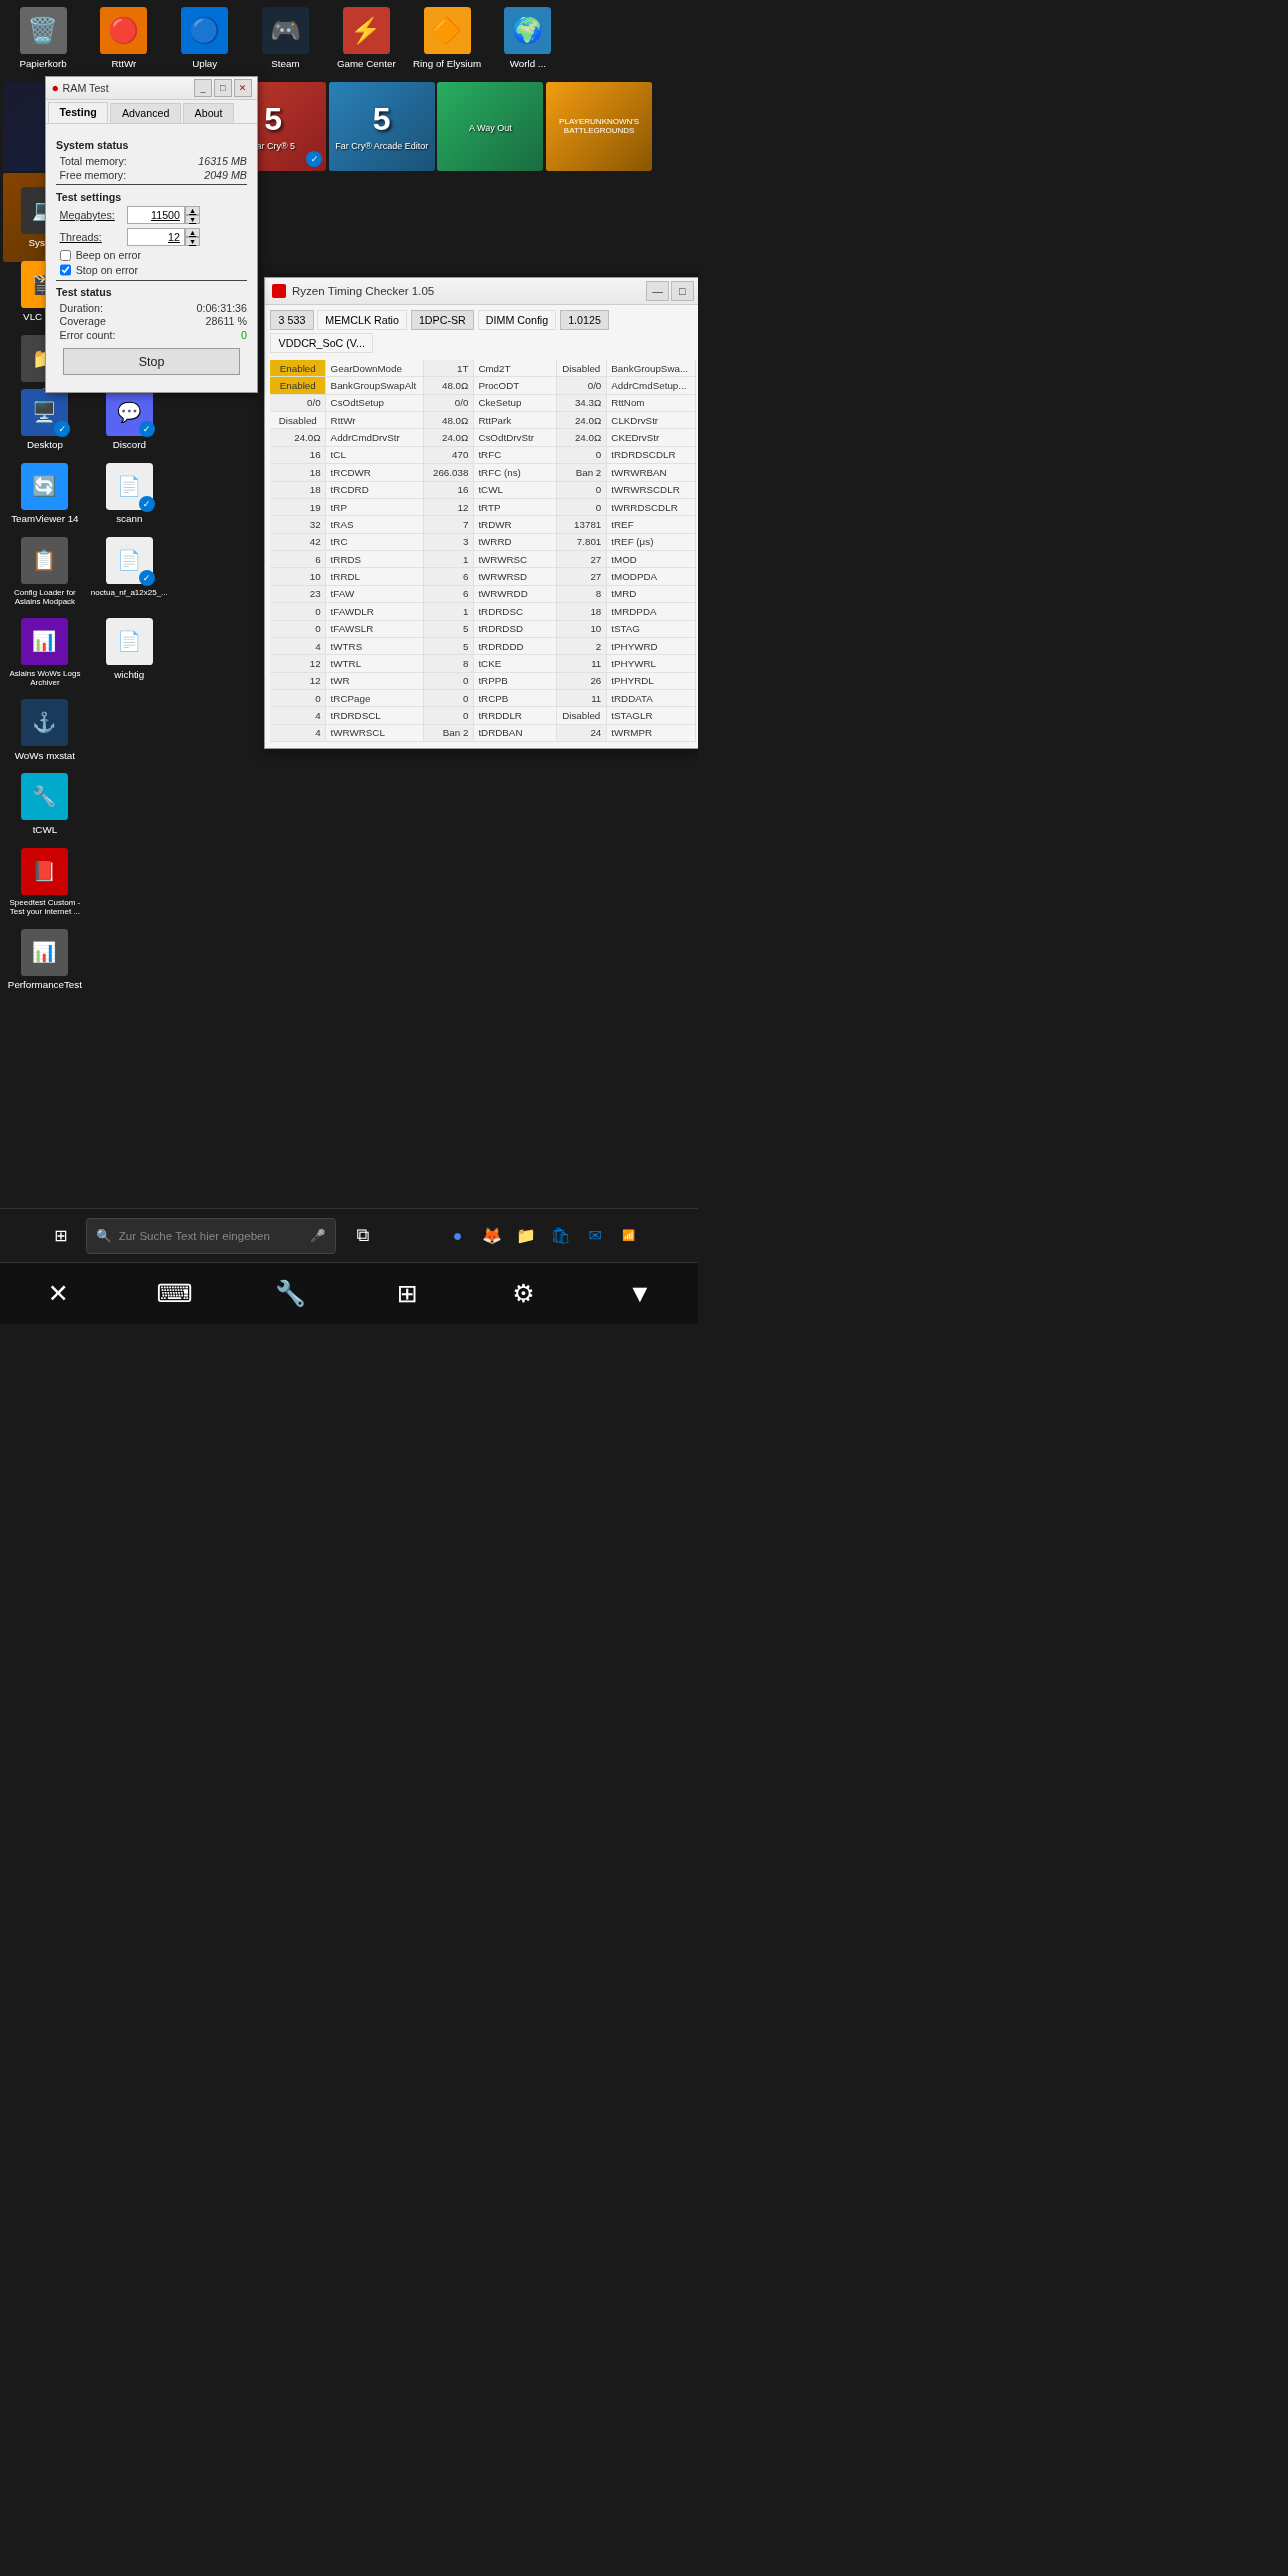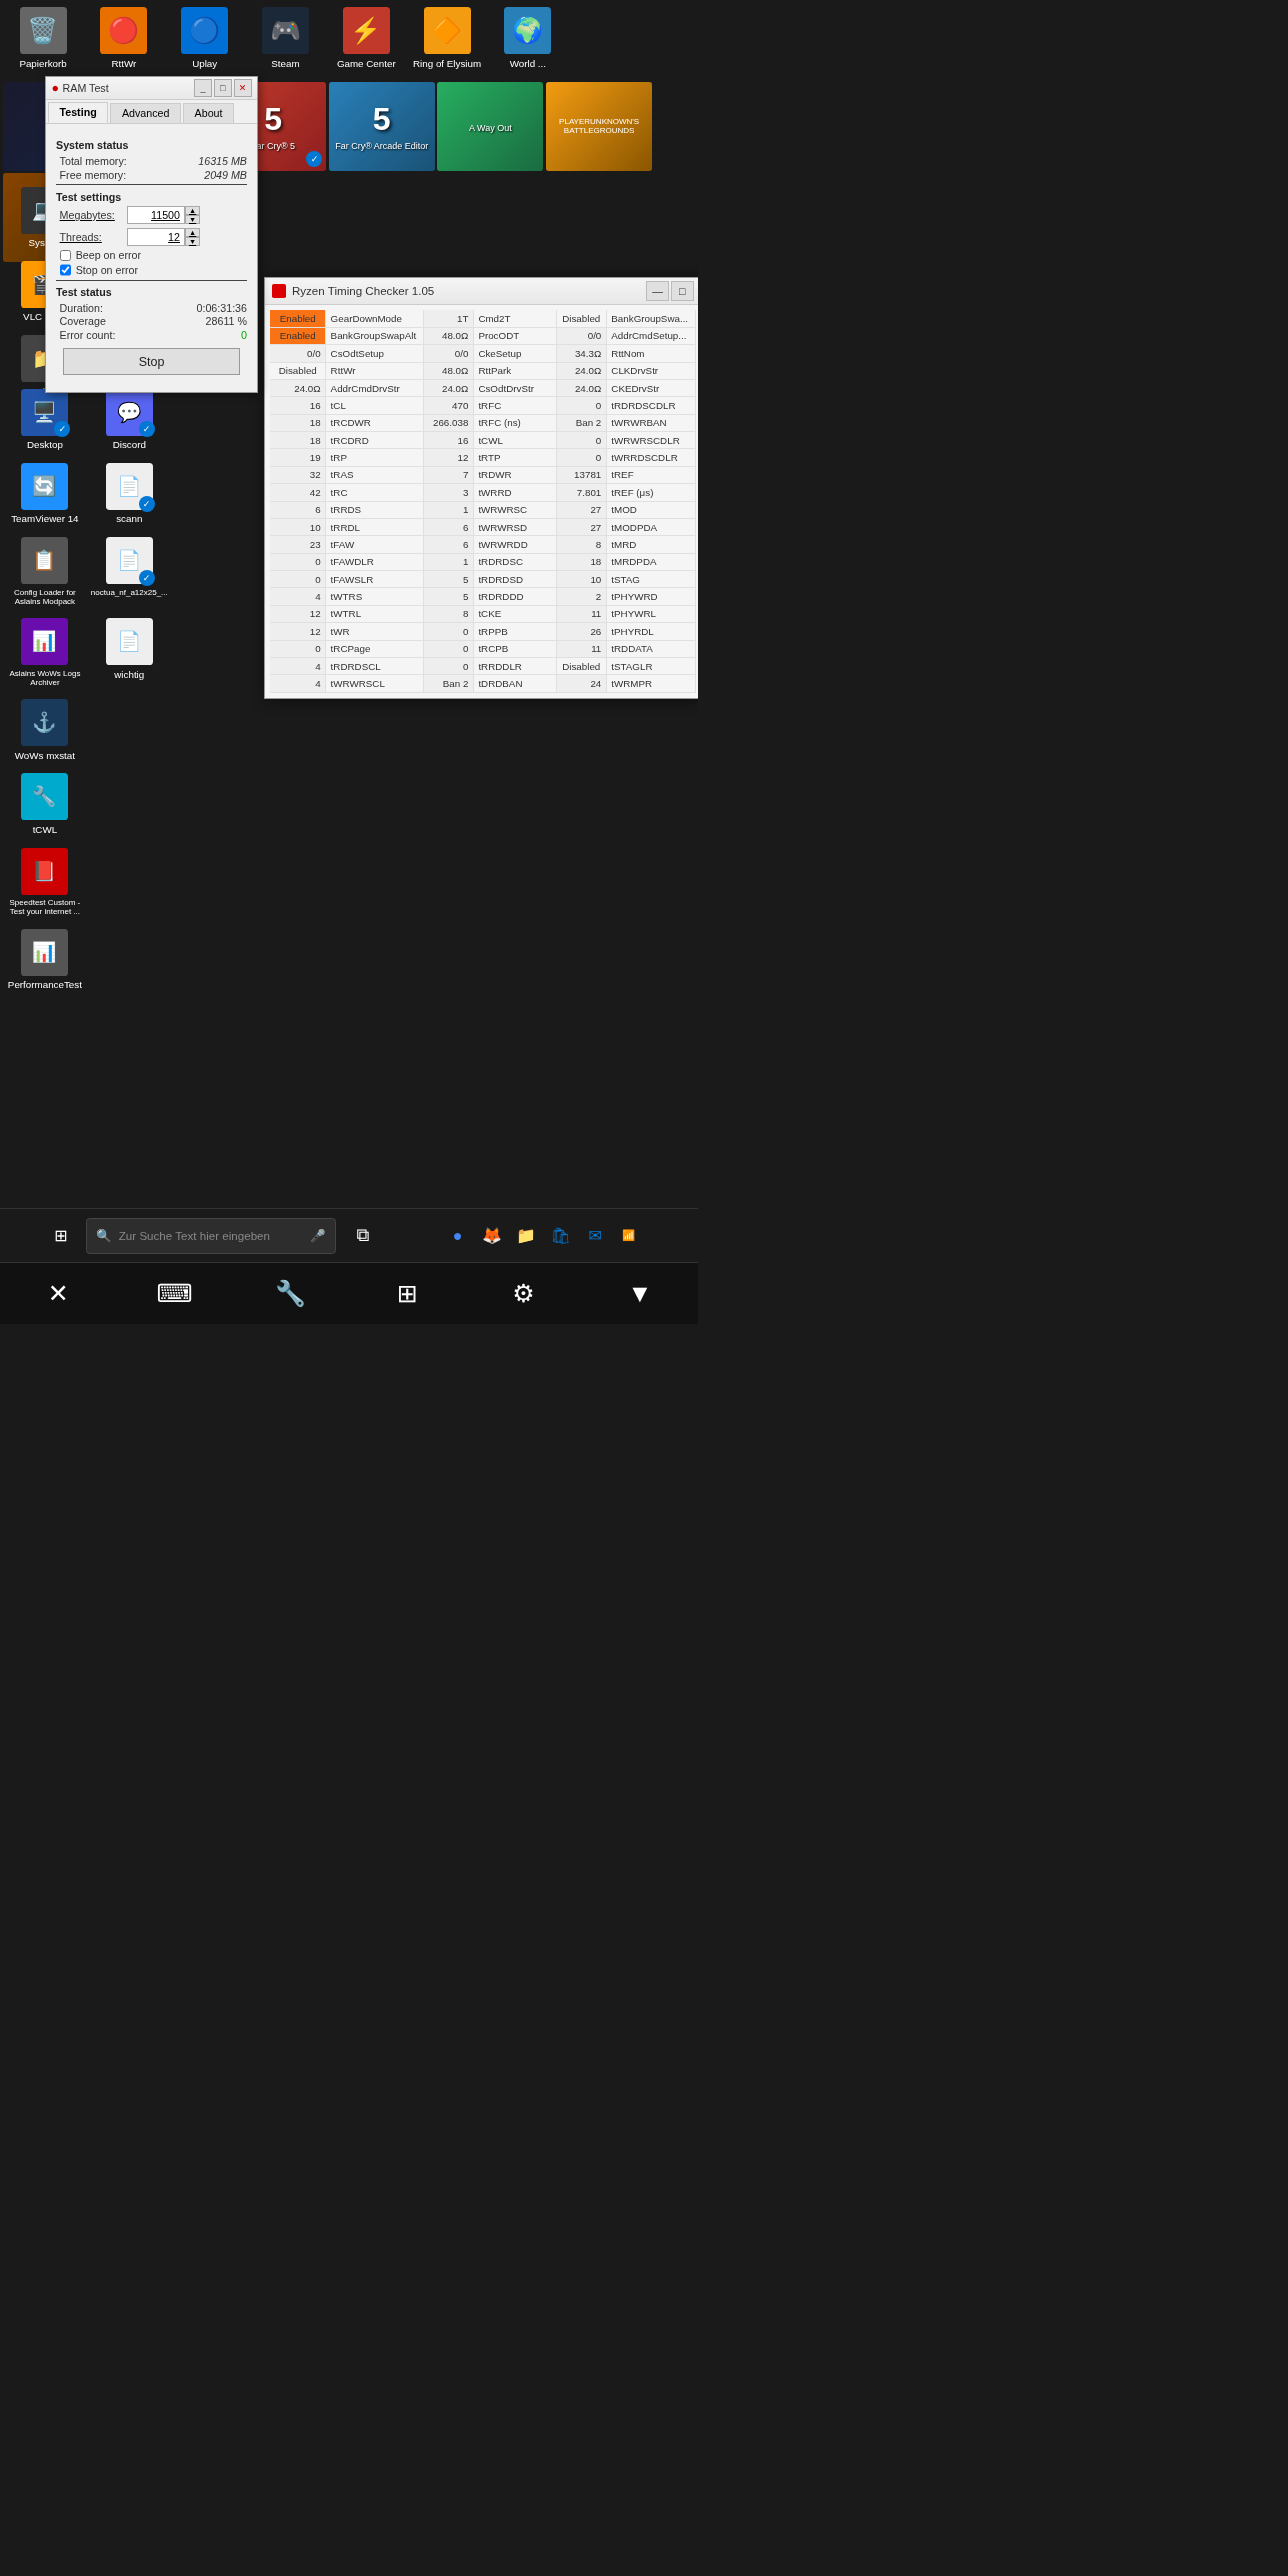--- a/index.html
+++ b/index.html
@@ -331,21 +331,21 @@
       width: 49px;
     }
 
     .ryzen-name {
       background: #f5f5f5;
       font-size: 9.8px;
       width: 81px;
     }
 
     .ryzen-enabled {
-      background: #f97316;
+      background: #eab308;
       font-size: 9.8px;
       color: #666;
       text-align: center;
       width: 54px;
     }
 
     .ryzen-disabled {
       background: #f5f5f5;
       font-size: 9.8px;
       color: #666;
@@ -771,20 +771,28 @@
         <span>Ryzen Timing Checker 1.05</span>
       </div>
       <div class="ryzen-controls">
         <div class="ryzen-ctrl-btn">—</div>
         <div class="ryzen-ctrl-btn">□</div>
       </div>
     </div>
 
     <div class="ryzen-body">
 
+      <div style="display:flex; gap:3.6px; margin-bottom:7.2px; flex-wrap:wrap; align-items:center;">
+        <div style="background:#e0e0e0; border:0.9px solid #bbb; padding:2.7px 7.2px; font-size:10.7px;">3 533</div>
+        <div style="background:#f5f5f5; border:0.9px solid #ddd; padding:2.7px 7.2px; font-size:10.7px;">MEMCLK Ratio</div>
+        <div style="background:#e0e0e0; border:0.9px solid #bbb; padding:2.7px 7.2px; font-size:10.7px;">1DPC-SR</div>
+        <div style="background:#f5f5f5; border:0.9px solid #ddd; padding:2.7px 7.2px; font-size:10.7px;">DIMM Config</div>
+        <div style="background:#e0e0e0; border:0.9px solid #bbb; padding:2.7px 7.2px; font-size:10.7px;">1.0125</div>
+        <div style="background:#f5f5f5; border:0.9px solid #ddd; padding:2.7px 7.2px; font-size:10.7px;">VDDCR_SoC (V...</div>
+      </div>
 
       <table class="ryzen-table">
         <tbody>
           <tr>
             <td class="ryzen-enabled">Enabled</td>
             <td class="ryzen-name">GearDownMode</td>
             <td class="ryzen-num">1T</td>
             <td class="ryzen-name">Cmd2T</td>
             <td class="ryzen-disabled">Disabled</td>
             <td class="ryzen-name">BankGroupSwa...</td>

